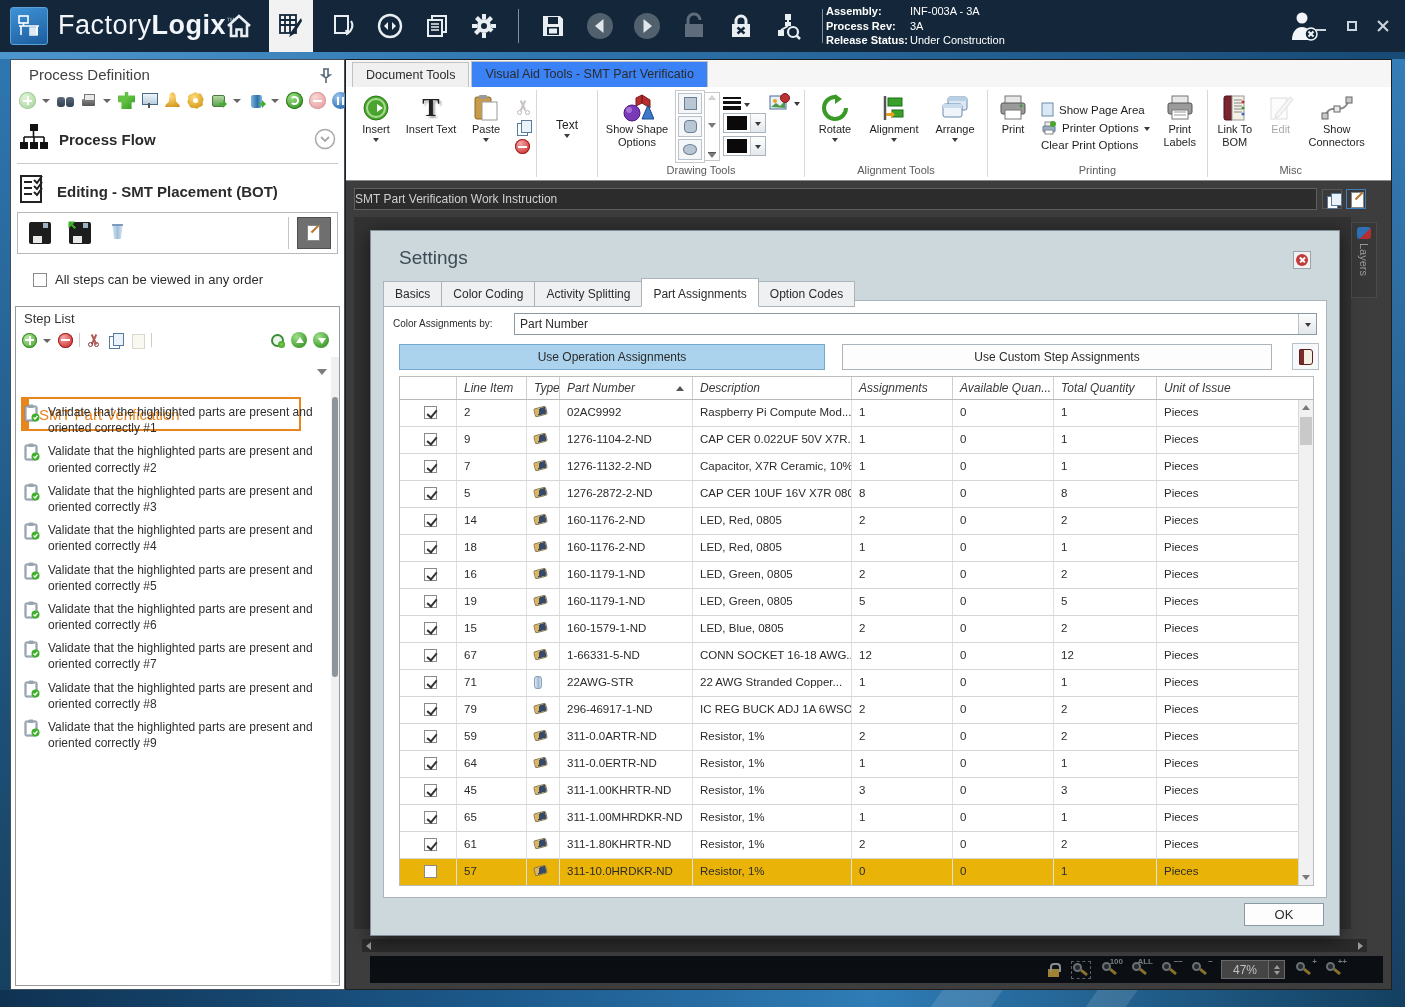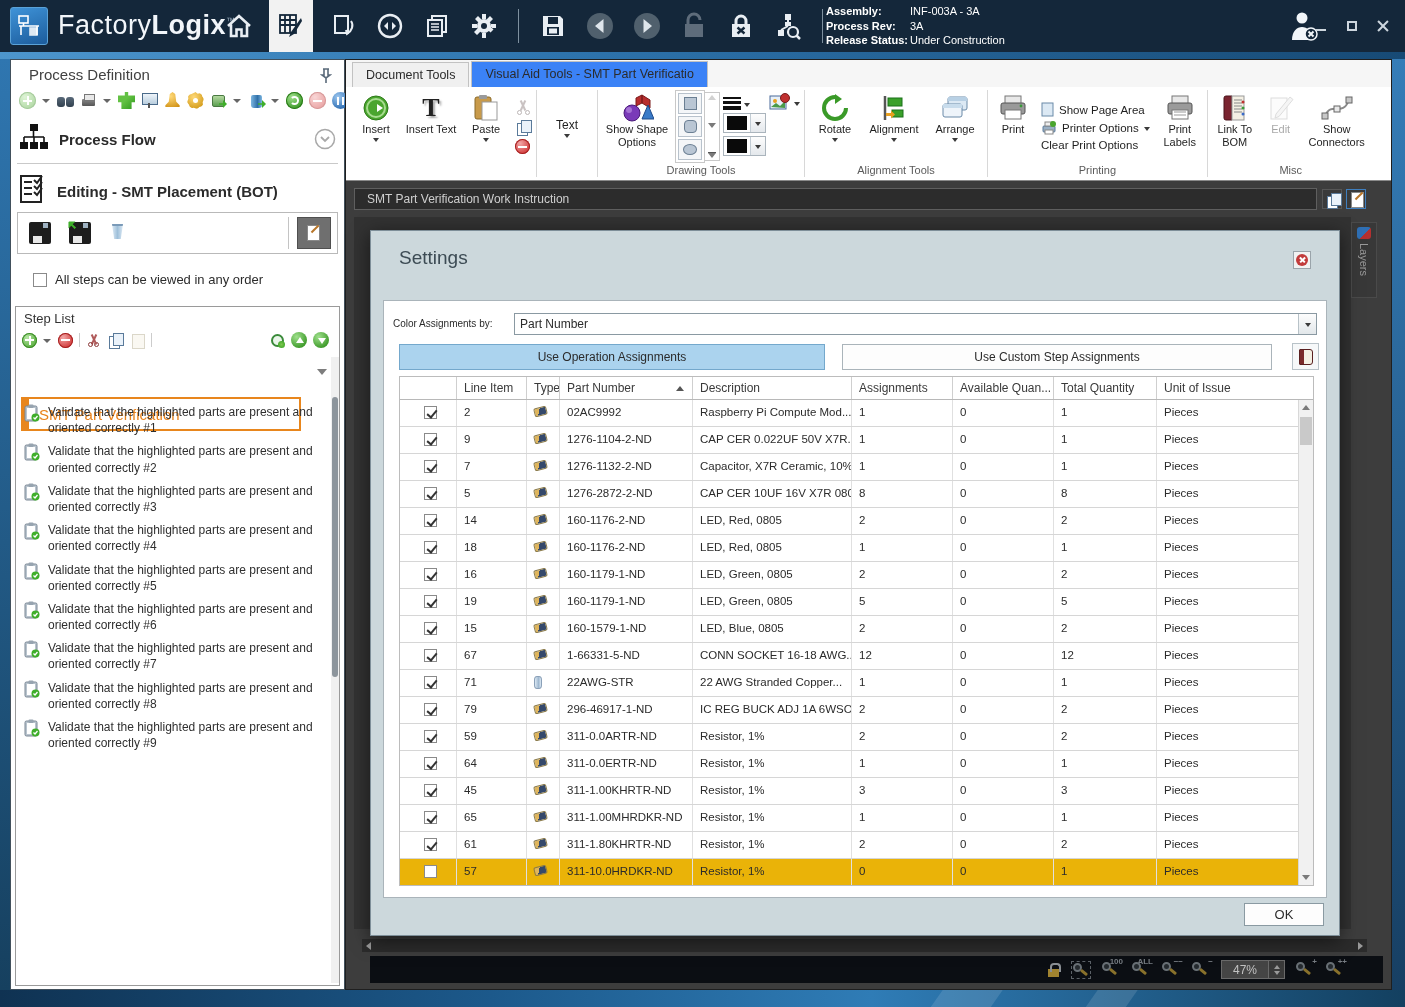--- a/index.html
+++ b/index.html
@@ -144,21 +144,21 @@
   .sg-el { width:14px; height:11px; background:#b9c6d4; border:1px solid #6b7f93; border-radius:50%; }
   .sg-arrows { display:flex; flex-direction:column; justify-content:space-between; height:69px; padding:2px 3px; border:1px solid #c8c8c8; border-left:none; }
   .combo-col { display:flex; flex-direction:column; justify-content:center; gap:3px; }
   .combo { display:flex; align-items:center; border:1px solid #aab4bc; background:#fff; height:20px; }
   .combo .swatch { width:20px; height:14px; background:#0a0a0a; margin:0 3px; }
   .combo .dd { width:15px; align-self:stretch; border-left:1px solid #c2ccd4; background:linear-gradient(#fdfdfd,#e4e8ec); display:flex; align-items:center; justify-content:center; }
   .lines-ico { display:flex; flex-direction:column; gap:2px; }
   .lines-ico i { width:18px; background:#111; height:2px; } .lines-ico i:nth-child(2){height:3px;} .lines-ico i:nth-child(3){height:4px;}
 
   .docarea { position:absolute; top:121px; left:0; right:0; bottom:0; background:#3d3d3d; }
-  .workbar { position:absolute; top:7px; left:8px; width:963px; height:22px; background:#2c2c2c; border:1px solid #5f5f5f; color:#cfcfcf; font-size:12px; display:flex; align-items:center; padding-left:12px; }
+  .workbar { position:absolute; top:7px; left:8px; width:963px; height:22px; background:#2c2c2c; border:1px solid #5f5f5f; color:#cfcfcf; font-size:12px; display:flex; align-items:center; }
   .workbar-icos { position:absolute; top:8px; left:976px; display:flex; gap:4px; }
   .wb-ico { width:20px; height:20px; background:#3a3a3a; border:1px solid #565656; display:flex; align-items:center; justify-content:center; }
   .wb-ico.sel { border-color:#3f7fbf; }
   .canvas-dark { position:absolute; top:36px; left:8px; right:40px; bottom:60px; background:#323232; }
   .layers-tab { position:absolute; top:41px; right:14px; width:26px; height:76px; background:#383838; border:1px solid #4a4a4a; display:flex; flex-direction:column; align-items:center; gap:4px; padding-top:4px; }
   .layers-tab .txt { writing-mode:vertical-rl; font-size:11px; color:#9a9a9a; }
   .layers-ico { width:14px; height:12px; background:linear-gradient(135deg,#2f6fb4 55%,#b43030 55%); border-radius:3px; }
   .hscroll { position:absolute; left:16px; right:24px; bottom:37px; height:13px; background:#2b2b2b; }
   .hs-left { position:absolute; left:4px; top:3px; width:0; height:0; border-top:4px solid transparent; border-bottom:4px solid transparent; border-right:5px solid #9a9a9a; }
   .hs-right { position:absolute; right:4px; top:3px; width:0; height:0; border-top:4px solid transparent; border-bottom:4px solid transparent; border-left:5px solid #9a9a9a; }
@@ -194,21 +194,21 @@
   .ca-select .val { flex:1; font-size:12px; color:#2b2b2b; padding-left:5px; }
   .ca-select .dd { width:18px; align-self:stretch; border-left:1px solid #b8c2c8; background:linear-gradient(#fdfdfd,#e2e7ea); display:flex; align-items:center; justify-content:center; }
   .assign-btn { position:absolute; top:43px; height:26px; font-size:12px; color:#2b2b2b; display:flex; align-items:center; justify-content:center; }
   .assign-btn.op { left:15px; width:426px; background:#abd3ee; border:1px solid #74a8cc; }
   .assign-btn.custom { left:458px; width:430px; background:#fdfdfd; border:1px solid #aab4ba; }
   .bom-mini { position:absolute; right:7px; top:42px; width:27px; height:27px; border:1px solid #b8c2c8; background:#f6f8f9; display:flex; align-items:center; justify-content:center; }
   .book-ico { width:14px; height:16px; background:linear-gradient(90deg,#7a2a2a 30%,#f4f0e4 30%); border:1px solid #5a2020; border-radius:1px 3px 3px 1px; }
 
   .ptable { position:absolute; left:15px; top:75px; width:915px; height:510px; border:1px solid #bcbcbc; }
   .tgrid { display:grid; grid-template-columns:57px 70px 33px 133px 159px 101px 101px 103px 141px; }
-  .thead { height:23px; border-bottom:1px solid #b8b8b8; }
+  .thead { height:23px; border-bottom:1px solid #b8b8b8;font-style:italic; }
   .thead .cell { font-size:12px; color:#3a3a3a; padding:4px 0 0 7px; border-right:1px solid #cfcfcf; position:relative; white-space:nowrap; overflow:hidden; }
   .sort-asc { position:absolute; right:8px; top:9px; width:0; height:0; border-left:4px solid transparent; border-right:4px solid transparent; border-bottom:5px solid #555; }
   .tbody { position:absolute; top:23px; left:0; right:15px; bottom:0; overflow:hidden; }
   .trow { height:27px; border-bottom:1px solid #d6d6d6; }
   .trow.selected { background:#eab308; }
   .trow .cell { font-size:11.5px; color:#2b2b2b; padding:6px 0 0 7px; border-right:1px solid #e0e0e0; white-space:nowrap; overflow:hidden; }
   .trow .cell.ck { padding:6px 0 0 24px; }
   .type-ico { display:inline-block; width:13px; height:9px; background:linear-gradient(115deg,#dfb55c 38%,#35496b 38%); border:1px solid #8a7a4a; border-radius:2px; transform:rotate(-14deg); }
   .type-ico[data-type="wire"] { width:8px; height:13px; background:linear-gradient(90deg,#dce9f4,#9fb8d0 60%,#dce9f4); border:1px solid #8aa0b8; border-radius:3px/4px; transform:none; }
   .vscroll { position:absolute; right:0; top:23px; bottom:0; width:15px; background:#f1f1f1; border-left:1px solid #d8d8d8; }
@@ -925,20 +925,32 @@
           </span>
       </div>
     </div>
   </div>
 
   <div class="dialog">
     <div class="dlg-title">Settings</div>
     <div class="dlg-close">
         <span class="x"></span>
       </div>
+    <div class="dlg-tabs">
+
+        <span class="dtab">Basics</span>
+
+        <span class="dtab">Color Coding</span>
+
+        <span class="dtab">Activity Splitting</span>
+
+        <span class="dtab active">Part Assignments</span>
+
+        <span class="dtab">Option Codes</span>
+      </div>
     <div class="dlg-content">
       <span class="ca-label">Color Assignments by:</span>
       <div class="ca-select">
         <span class="val">Part Number</span>
         <span class="dd">
             <span class="caret-dn"></span>
           </span>
       </div>
       <div class="assign-btn op">
           <span>Use Operation Assignments</span>

